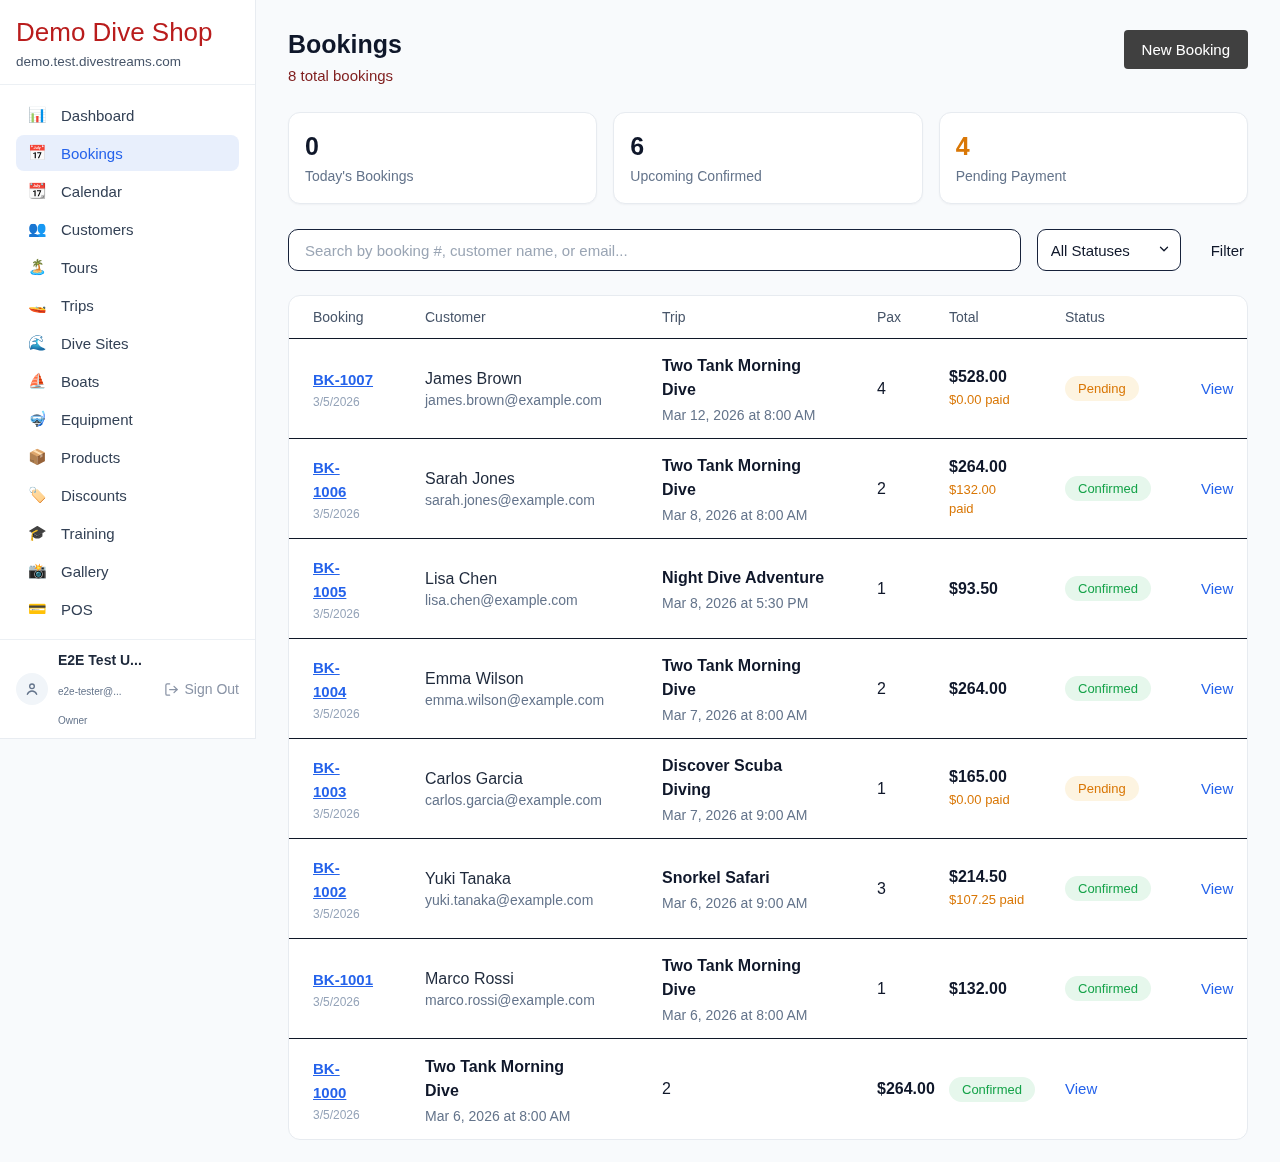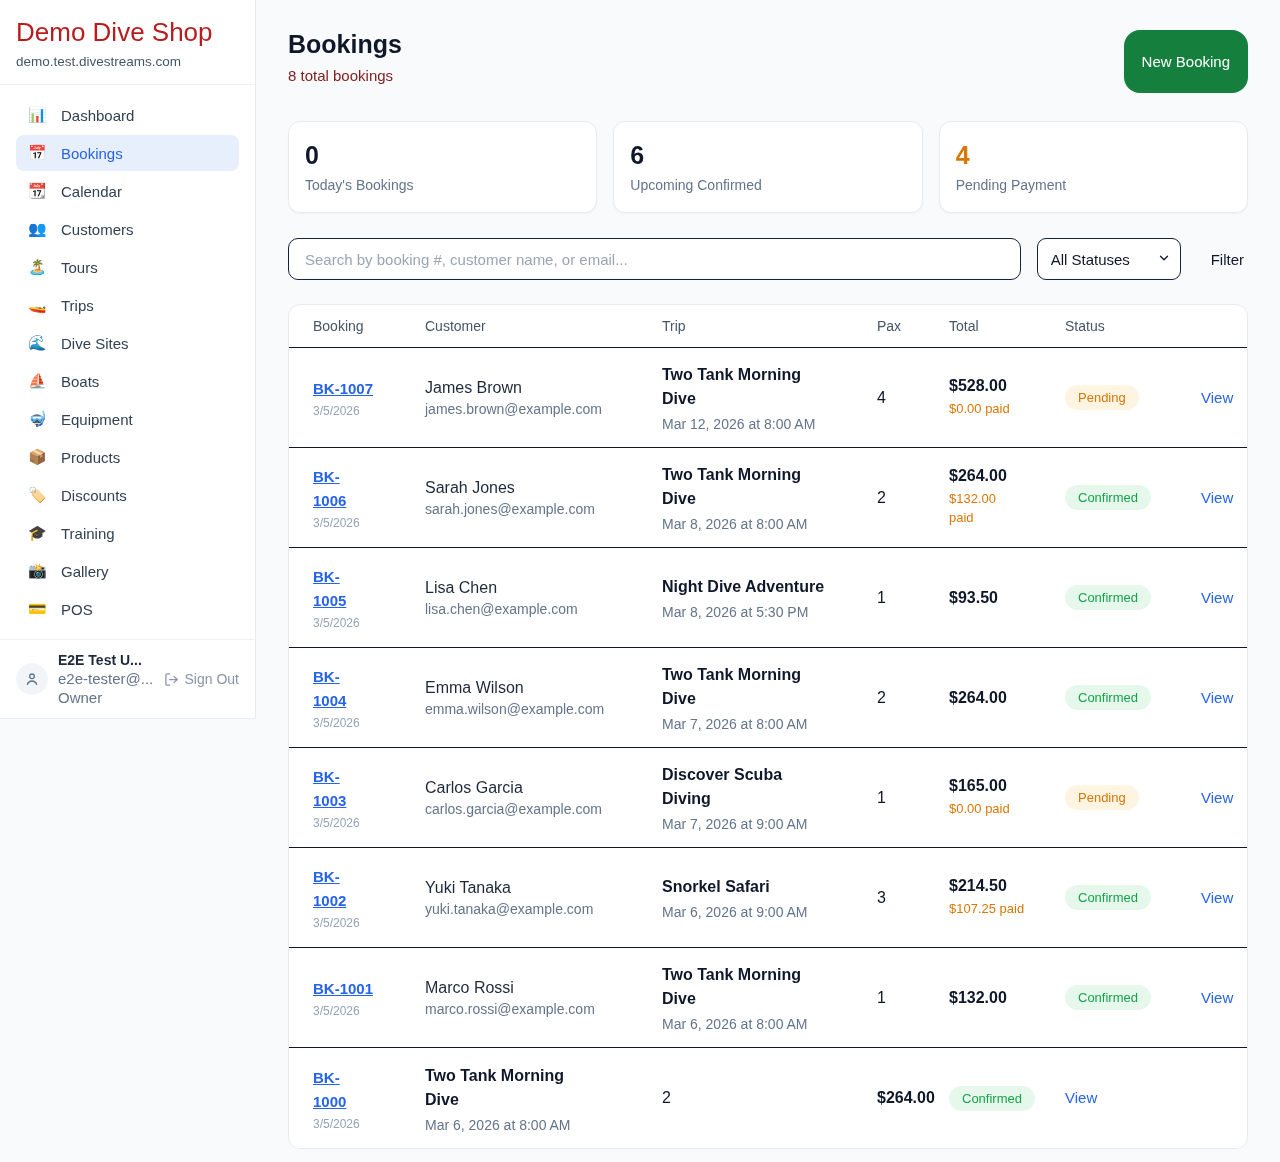--- a/index.html
+++ b/index.html
@@ -26,31 +26,31 @@
   .nav-icon { width:20px; font-size:15px; text-align:center; }
   .side-foot {
     border-top:1px solid #ecf0f4; padding:12px 16px; display:flex; align-items:center; gap:10px;
   }
   .avatar {
     width:32px; height:32px; border-radius:50%; background:#f1f5f9; flex:none;
     display:flex; align-items:center; justify-content:center;
   }
   .uinfo { flex:1; min-width:0; }
   .uname { font-size:14px; font-weight:700; color:#1e293b; }
-  .uemail,.urole { font-size:15px; color:#64748b; margin-top:2px; }
+  .uemail,.urole { font-size:10px; color:#64748b; margin-top:18px; }
   .signout { display:flex; align-items:center; gap:6px; color:#8a94a6; font-size:14px; cursor:pointer; white-space:nowrap; }
 
   
   .main { position:absolute; left:256px; top:0; width:1024px; padding:30px 32px; }
   .page-head { display:flex; justify-content:space-between; align-items:flex-start; }
   .page-title { font-size:25px; font-weight:700; color:#0f172a; }
   .page-sub { font-size:15px; color:#7f1d1d; margin-top:8px; }
   .btn-primary {
-    background:#15803d; color:#fff; font-size:15px; font-weight:500; border:none;
-    border-radius:16px; padding:23px 18px; cursor:pointer; font-family:inherit;
+    background:#404040; color:#fff; font-size:15px; font-weight:500; border:none;
+    border-radius:4px; padding:11px 18px; cursor:pointer; font-family:inherit;
   }
 
   .stats { display:grid; grid-template-columns:1fr 1fr 1fr; gap:16px; margin-top:28px; }
   .stat-card {
     background:#fff; border:1px solid #e7ebf0; border-radius:12px; padding:19px 16px;
     box-shadow:0 1px 2px rgba(16,24,40,.04);
   }
   .stat-value { font-size:25px; font-weight:700; color:#0f172a; }
   .stat-value.orange { color:#d97706; }
   .stat-label { font-size:14px; color:#64748b; margin-top:7px; }

